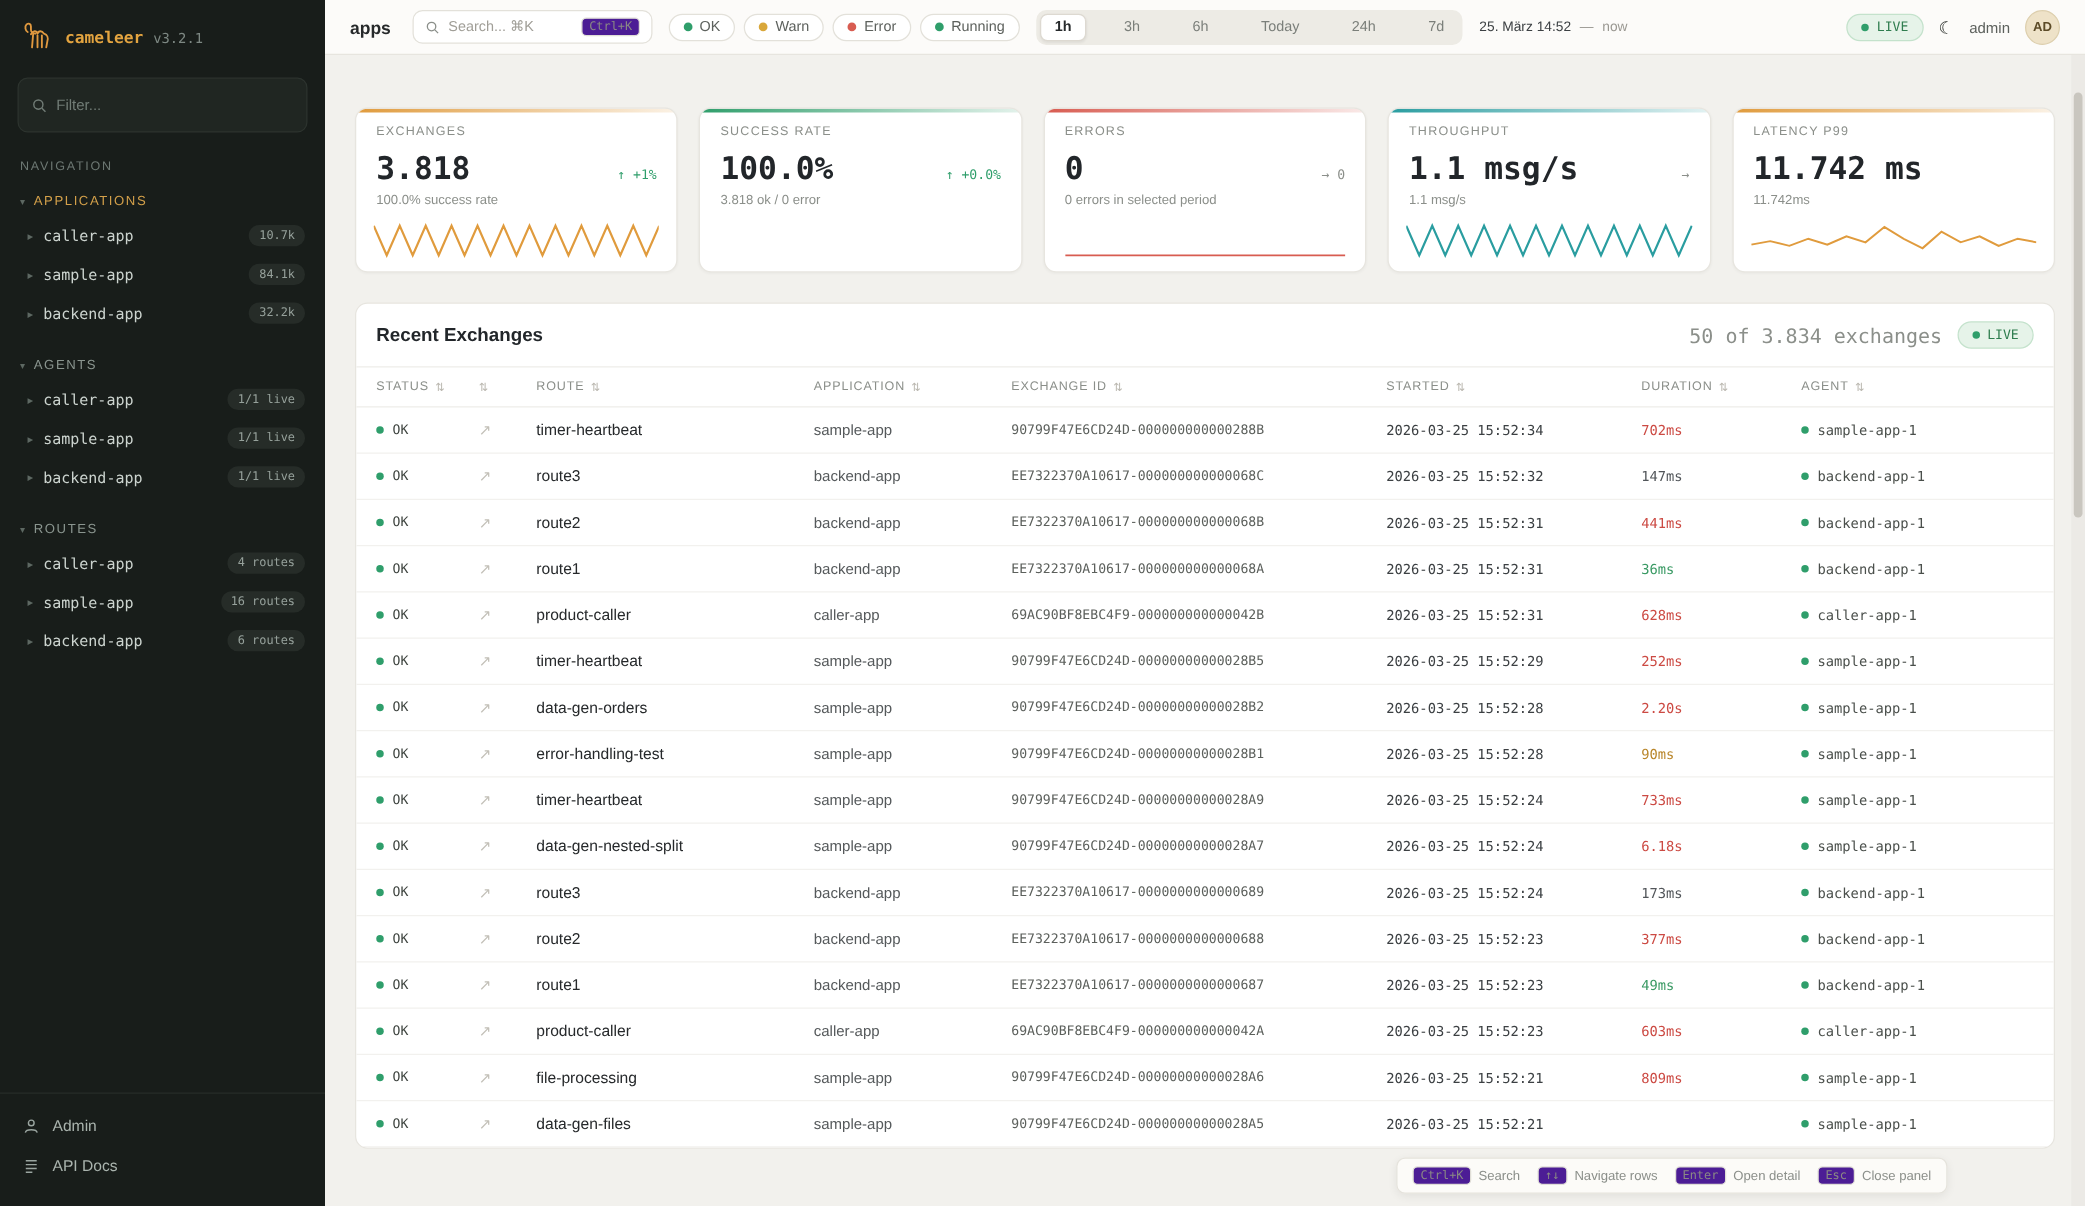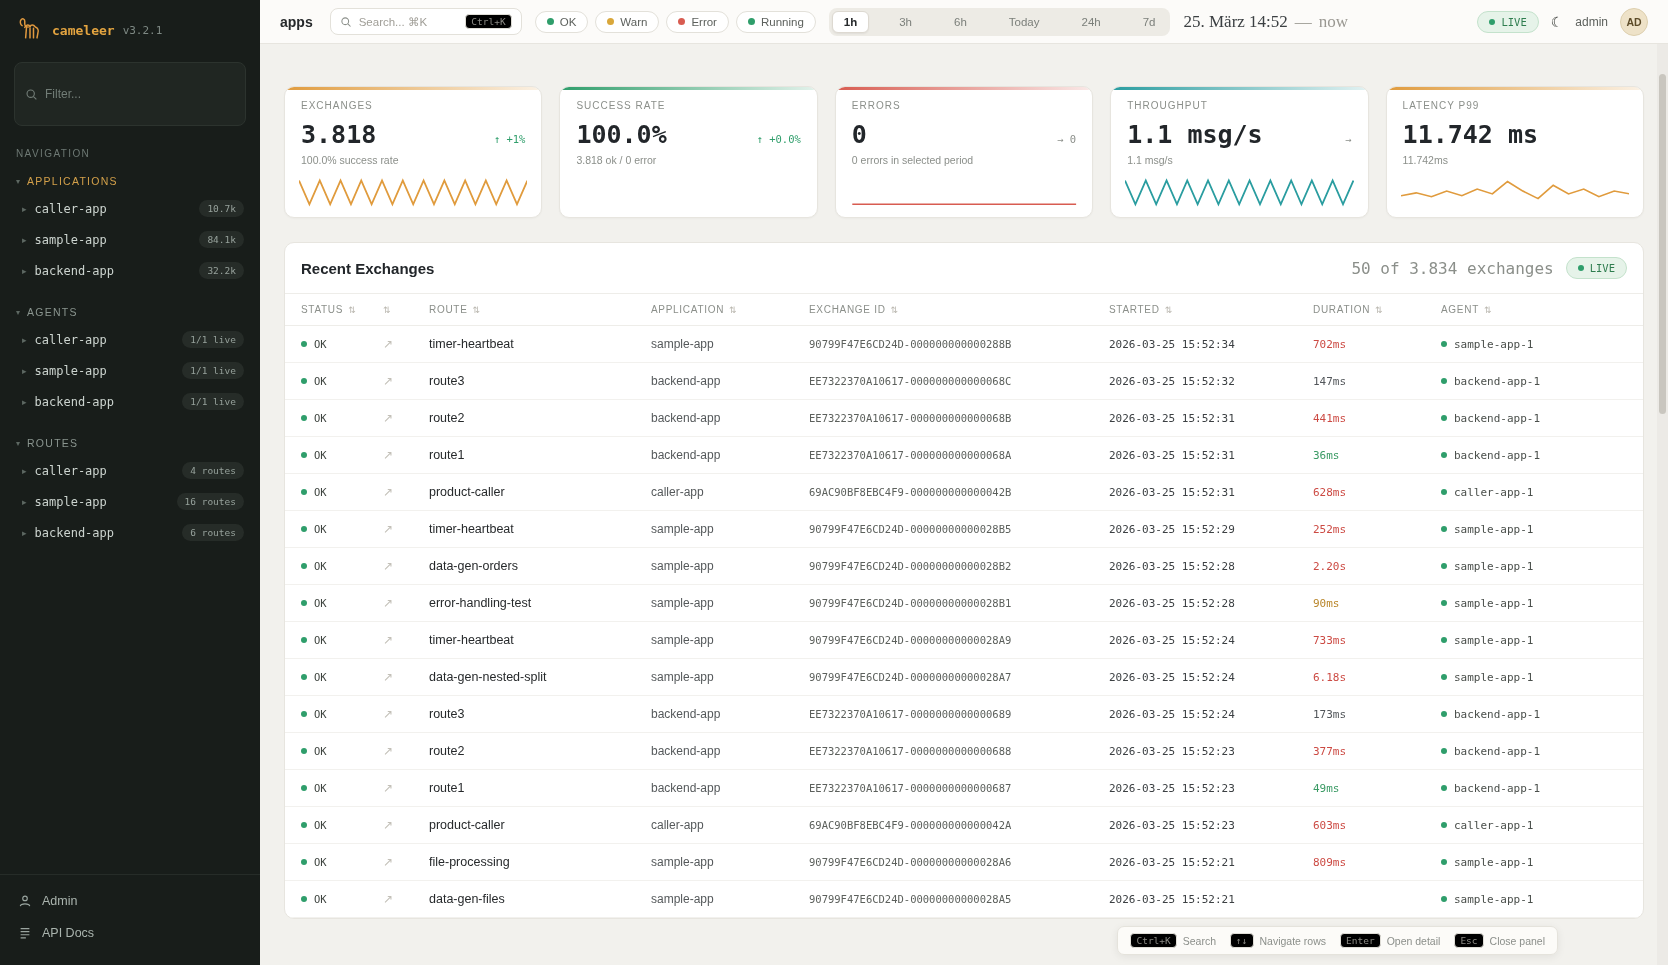--- a/index.html
+++ b/index.html
@@ -5,21 +5,21 @@
   *{box-sizing:border-box;margin:0;padding:0;}
   html,body{width:1668px;height:965px;overflow:hidden;background:#f2f1ed;font-family:"Liberation Sans",sans-serif;}
   .mono{font-family:"DejaVu Sans Mono",monospace;}
   .app{display:flex;width:100%;height:100%;}
 
   
   .sidebar{width:260px;min-width:260px;height:100%;background:#181d1a;color:#c9d2cc;display:flex;flex-direction:column;}
   .logo-row{display:flex;align-items:center;gap:8px;padding:16px 16px 12px;}
   .logo-name{font-family:"DejaVu Sans Mono",monospace;color:#e3a440;font-size:13px;font-weight:bold;}
   .logo-ver{color:#7d8883;font-size:11px;font-family:"DejaVu Sans Mono",monospace;}
-  .filter-wrap{margin:6px 14px 20px;display:flex;align-items:flex-end;gap:7px;background:#202622;border:1px solid #2c332e;border-radius:8px;padding:24px 10px;}
+  .filter-wrap{margin:6px 14px 20px;display:flex;align-items:flex-end;gap:7px;background:#202622;border:1px solid #2c332e;border-radius:8px;padding:14px 10px;}
   .filter-wrap input{flex:1;background:transparent;border:none;outline:none;color:#c9d2cc;font-size:12px;min-width:0;}
   .filter-wrap input::placeholder{color:#717c76;}
   .nav-label{padding:2px 16px 12px;font-size:10px;letter-spacing:.14em;color:#6d7873;}
   .side-section{margin-bottom:16px;}
   .section-head{display:flex;align-items:center;gap:7px;padding:4px 16px 6px;cursor:pointer;}
   .sec-caret{color:#5d6862;font-size:8px;}
   .sec-label{font-size:10.5px;letter-spacing:.12em;color:#8a958f;}
   .sec-label.active{color:#d3a04a;}
   .side-item{display:flex;align-items:center;gap:8px;padding:7px 16px 7px 22px;cursor:pointer;}
   .item-caret{color:#5d6862;font-size:9px;}
@@ -29,27 +29,27 @@
   .side-footer{border-top:1px solid #262c28;padding:10px 0 16px;}
   .foot-item{display:flex;align-items:center;gap:10px;padding:9px 18px;font-size:12.5px;color:#aab4ae;cursor:pointer;}
 
   
   .main{flex:1;display:flex;flex-direction:column;position:relative;min-width:0;}
   .topbar{height:44px;min-height:44px;background:#fcfbf9;border-bottom:1px solid #e7e5df;display:flex;align-items:center;gap:13px;padding:0 20px;}
   .page-title{font-weight:bold;font-size:14px;color:#26292b;margin-right:4px;}
   .searchbox{display:flex;align-items:center;gap:7px;background:#fff;border:1px solid #e3e1da;border-radius:8px;padding:5px 9px;width:192px;}
   .searchbox input{border:none;outline:none;flex:1;font-size:11.5px;color:#444;background:transparent;min-width:0;}
   .searchbox input::placeholder{color:#a09e97;}
-  .kbd{font-family:"DejaVu Sans Mono",monospace;font-size:9.5px;color:#8b8a84;border:1px solid #e0ded7;border-radius:4px;padding:1px 5px;background:#000000;white-space:nowrap;}
+  .kbd{font-family:"DejaVu Sans Mono",monospace;font-size:9.5px;color:#8b8a84;border:1px solid #e0ded7;border-radius:4px;padding:1px 5px;background:#4c1d95;white-space:nowrap;}
   .chip{display:flex;align-items:center;gap:6px;border:1px solid #e3e1da;background:#fff;border-radius:999px;padding:4px 11px;font-size:11.5px;color:#5d615d;cursor:pointer;}
   .dot{width:7px;height:7px;border-radius:50%;flex:none;}
   .ranges{display:flex;align-items:center;background:#edebe5;border-radius:8px;padding:3px;gap:18px;}
   .range-btn{border:1px solid transparent;background:transparent;font-size:11.5px;color:#7b7f7a;padding:4px 11px;border-radius:6px;cursor:pointer;font-family:"Liberation Sans",sans-serif;}
   .range-btn.active{background:#fff;color:#26292b;font-weight:bold;border:1px solid #ddd9d1;box-shadow:0 1px 2px rgba(0,0,0,.06);}
-  .datetime{font-family:Liberation Serif, serif;font-size:17px;color:#3c4043;display:flex;gap:7px;align-items:center;white-space:nowrap;}
+  .datetime{font-family:Liberation Sans, sans-serif;font-size:11px;color:#3c4043;display:flex;gap:7px;align-items:center;white-space:nowrap;}
   .datetime .dim{color:#9a9892;}
   .top-right{margin-left:auto;display:flex;align-items:center;gap:12px;}
   .live-pill{display:flex;align-items:center;gap:6px;background:#e6f3e9;border:1px solid #c4e2cc;color:#2f7d4f;border-radius:999px;padding:4px 11px;font-size:10.5px;font-family:"DejaVu Sans Mono",monospace;cursor:pointer;}
   .live-dot{width:6px;height:6px;background:#2f9e6b;border-radius:50%;}
   .moon-btn{background:transparent;border:none;font-size:14px;color:#2b2f2b;cursor:pointer;line-height:1;}
   .user-name{font-size:12px;color:#5d615d;}
   .avatar{width:28px;height:28px;border-radius:50%;background:#eee2c8;border:1px solid #ddcfae;color:#5c4b28;font-size:10.5px;font-weight:bold;display:flex;align-items:center;justify-content:center;cursor:pointer;}
 
   
   .content{flex:1;padding:42px 24px 0;overflow:hidden;position:relative;}

